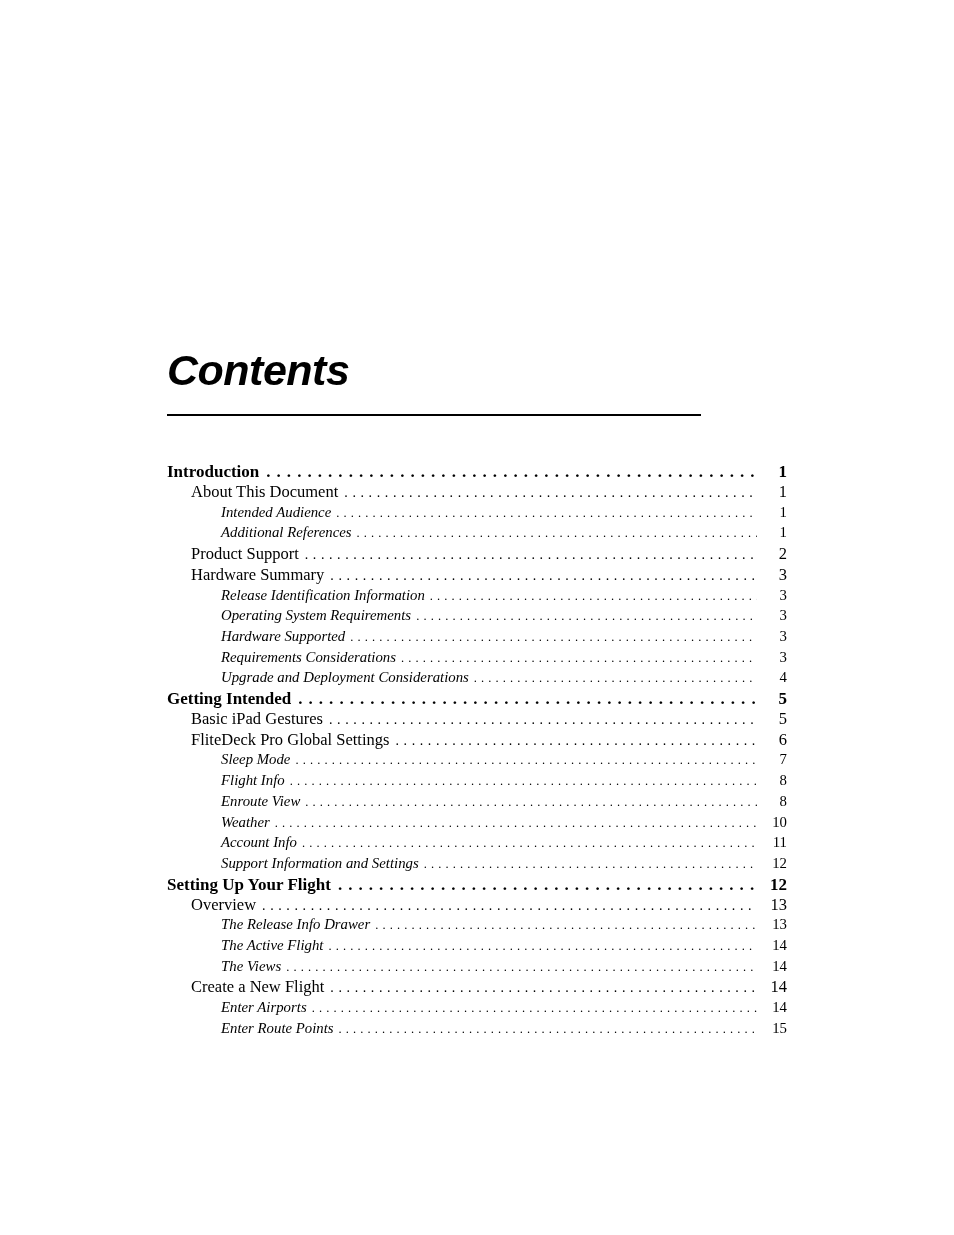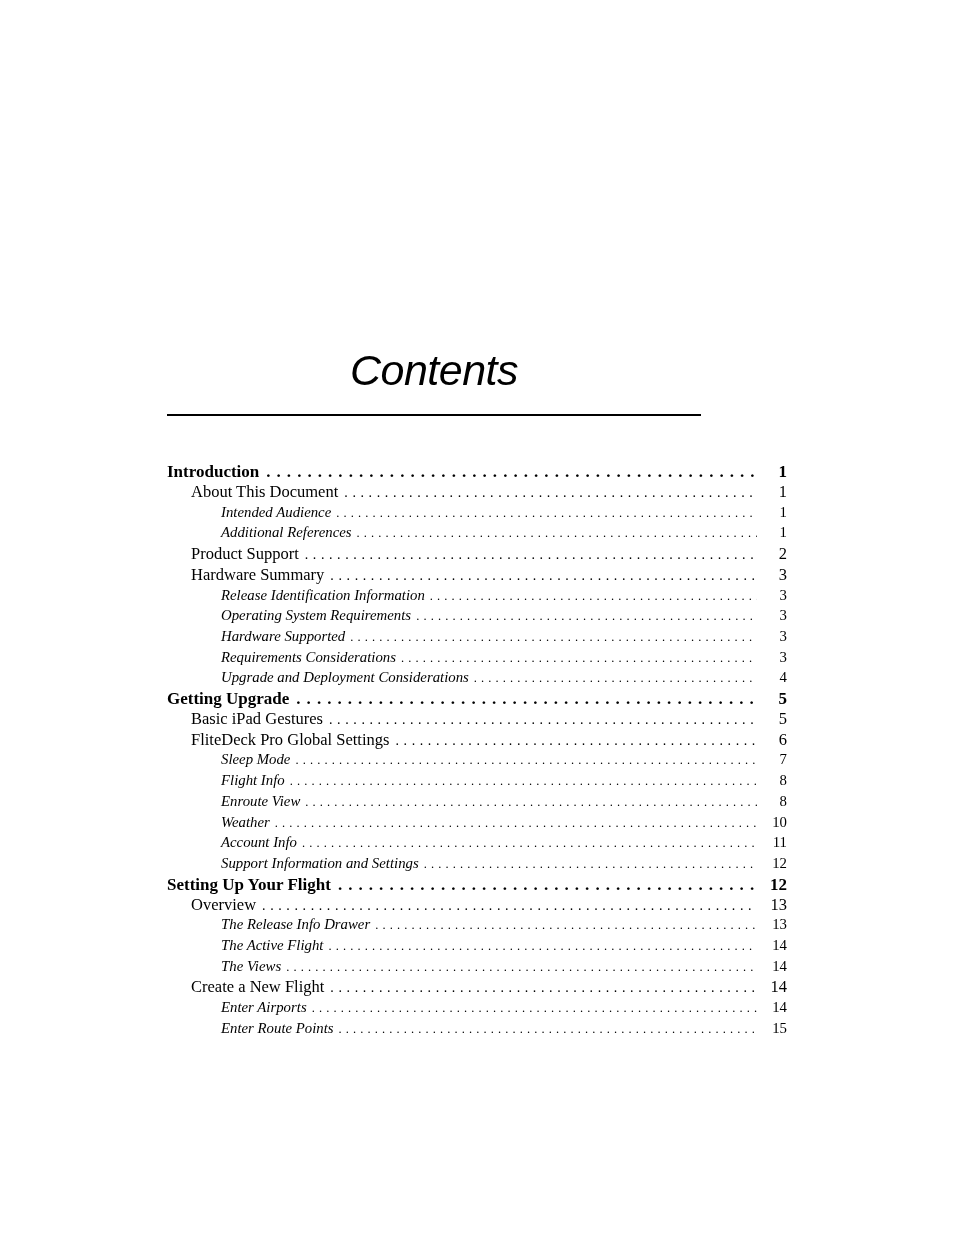--- a/index.html
+++ b/index.html
@@ -28,30 +28,29 @@
 
   
   #title-block {
     position: absolute;
     left: 167px;
     top: 345px;
     width: 534px;
   }
   #contents-title {
     font-family: "Liberation Sans", sans-serif;
-    font-weight: normal;
+    font-weight: bold;
     font-style: italic;
     font-size: 43px;
     line-height: 50px;
     letter-spacing: -0.5px;
     color: #000000;
     margin: 0;
     padding: 0;
     white-space: nowrap;
-    text-align: center;
   }
   #title-rule {
     position: absolute;
     left: 0px;
     top: 69px;
     width: 534px;
     height: 2px;
     background: #000000;
   }
 
@@ -188,21 +187,21 @@
         <span class="toc-label">Requirements Considerations</span>
         <span class="toc-leader" aria-hidden="true"></span>
         <span class="toc-page">3</span>
       </div>
       <div class="toc-row lvl3">
         <span class="toc-label">Upgrade and Deployment Considerations</span>
         <span class="toc-leader" aria-hidden="true"></span>
         <span class="toc-page">4</span>
       </div>
       <div class="toc-row lvl1">
-        <span class="toc-label">Getting Upgrade</span>
+        <span class="toc-label">Getting Intended</span>
         <span class="toc-leader" aria-hidden="true"></span>
         <span class="toc-page">5</span>
       </div>
       <div class="toc-row lvl2">
         <span class="toc-label">Basic iPad Gestures</span>
         <span class="toc-leader" aria-hidden="true"></span>
         <span class="toc-page">5</span>
       </div>
       <div class="toc-row lvl2">
         <span class="toc-label">FliteDeck Pro Global Settings</span>

